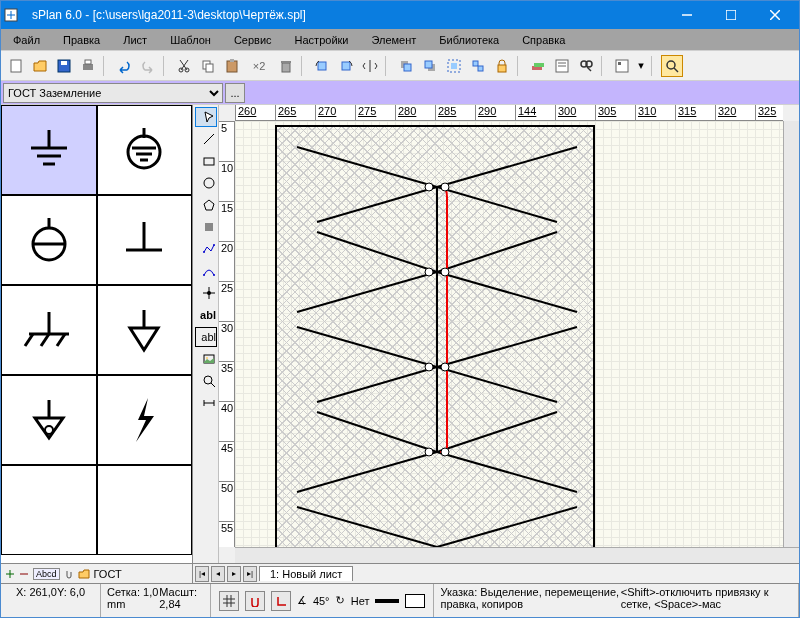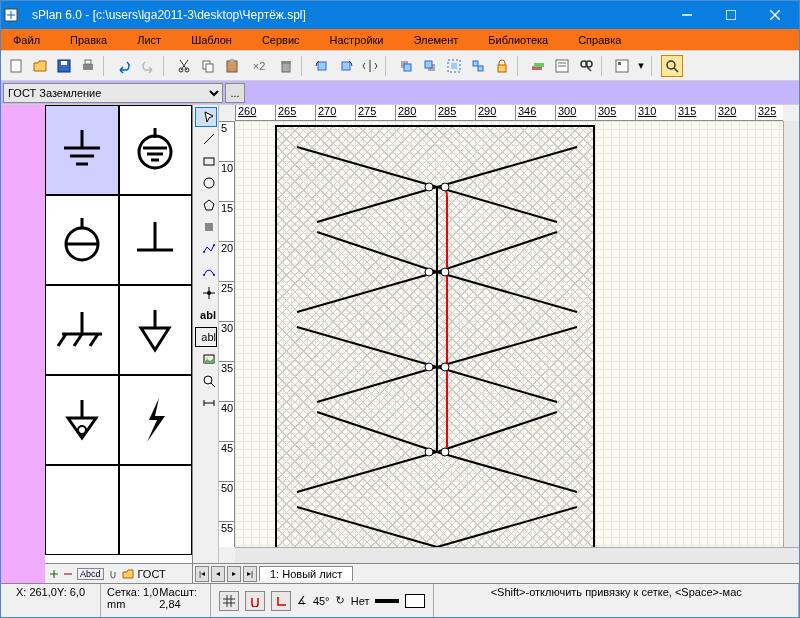--- a/index.html
+++ b/index.html
@@ -1,30 +1,30 @@
 <!DOCTYPE html>
 <html><head>
 <meta charset="utf-8">
 <style>
 * { margin:0; padding:0; box-sizing:border-box; font-family:Tahoma,Arial,sans-serif; font-size:11px; }
 html,body { width:800px; height:618px; overflow:hidden; background:#fff; }
 .window { width:800px; height:618px; border:1px solid #4a8ad0; display:flex; flex-direction:column; background:#f0f0f0; }
 .titlebar { height:28px; background:#0a7de0; color:#fff; display:flex; align-items:center; padding:0 2px; }
 .titlebar .title { flex:1; padding-left:6px; font-size:12px;margin-left:7px; }
 .titlebar .ctl { width:44px; height:26px; display:flex; align-items:center; justify-content:center; color:#fff; }
-.menubar { height:22px; background:#f97316; display:flex; align-items:center; gap:18px; padding:2px 6px; border-bottom:1px solid #d0d0d0; }
+.menubar { height:22px; background:#a3a3a3; display:flex; align-items:center; gap:11px; padding:2px 6px; border-bottom:1px solid #d0d0d0; }
 .menubar span { padding:2px 6px; cursor:default; }
 .toolbar { height:30px; background:#f0f0f0; border-bottom:1px solid #d0d0d0; display:flex; align-items:center; gap:2px; padding:2px 4px; }
 .tbtn { width:22px; height:22px; display:flex; align-items:center; justify-content:center; border:1px solid transparent; cursor:default; }
 .tsep { width:6px; height:20px; border-left:1px solid #c0c0c0; margin:0 2px; }
 .libbar { height:24px; background:#c4b5fd; display:flex; align-items:center; padding:2px; border-bottom:1px solid #d0d0d0; }
 .libbar select { width:220px; height:20px; background:#e8e8e8; border:1px solid #888; font-size:11px; }
 .libbar .lbtn { width:20px; height:20px; background:#e0e0e0; border:1px solid #888; margin-left:2px; display:flex; align-items:center; justify-content:center; }
 .body { flex:1; display:flex; overflow:hidden; }
-.libpanel { width:192px; background:#f0abfc; border-right:1px solid #888; display:flex; flex-direction:column;padding-left:44px; }
+.libpanel { width:192px; background:#f0abfc; border-right:1px solid #888; display:flex; flex-direction:column; }
 .libgrid { flex:1; display:grid; grid-template-columns:1fr 1fr; grid-auto-rows:90px; overflow:hidden; background:#fff; }
 .sym { border:1px solid #000; display:flex; align-items:center; justify-content:center; background:#fff; }
 .sym.sel { background:#d0d0ff; }
 .libfoot { height:20px; background:#f0f0f0; border-top:1px solid #888; display:flex; align-items:center; gap:4px; padding:0 4px; }
 .libfoot svg{flex-shrink:0;}
 .workarea { flex:1; display:flex; flex-direction:column; background:#f0f0f0; }
 .drawwrap { flex:1; display:flex; }
 .dtoolbar { width:26px; background:#f0f0f0; border-right:1px solid #c0c0c0; display:flex; flex-direction:column; gap:2px; padding:2px; }
 .dtb { width:22px; height:20px; display:flex; align-items:center; justify-content:flex-end; border:1px solid transparent; font-size:10px; }
 .dtb.sel { border:1px solid #0a7de0; background:#d0e0f0; }
@@ -408,21 +408,21 @@
 
         <div class="canvaswrap">
           <div class="hruler">
             <div class="tick">260</div>
               <div class="tick">265</div>
               <div class="tick">270</div>
               <div class="tick">275</div>
               <div class="tick">280</div>
               <div class="tick">285</div>
               <div class="tick">290</div>
-              <div class="tick">346</div>
+              <div class="tick">144</div>
               <div class="tick">300</div>
               <div class="tick">305</div>
               <div class="tick">310</div>
               <div class="tick">315</div>
               <div class="tick">320</div>
               <div class="tick">325</div>
           </div>
           <div class="vruler">
             <div class="tick">5</div>
               <div class="tick">10</div>
@@ -515,17 +515,18 @@
           </svg>
         </div>
       <span>∡</span>
       <span>45°</span>
       <span>↻</span>
       <span>Нет</span>
       <div style="width:24px;height:4px;background:#000;"></div>
       <div style="width:20px;height:14px;border:1px solid #000;background:#fff;"></div>
     </div>
     <div class="cell" style="flex:1;text-align:left;">
+      <span>Указка: Выделение, перемещение, правка, копиров</span>
       <span>&lt;Shift&gt;-отключить привязку к сетке, &lt;Space&gt;-мас</span>
     </div>
   </div>
 
 </div>
 
 </body></html>

